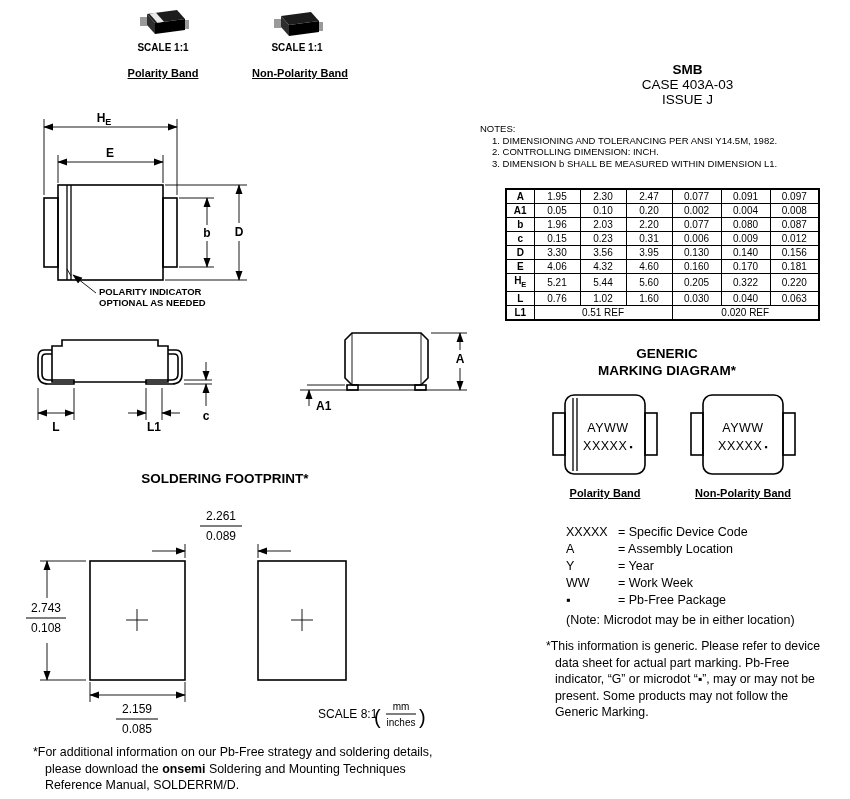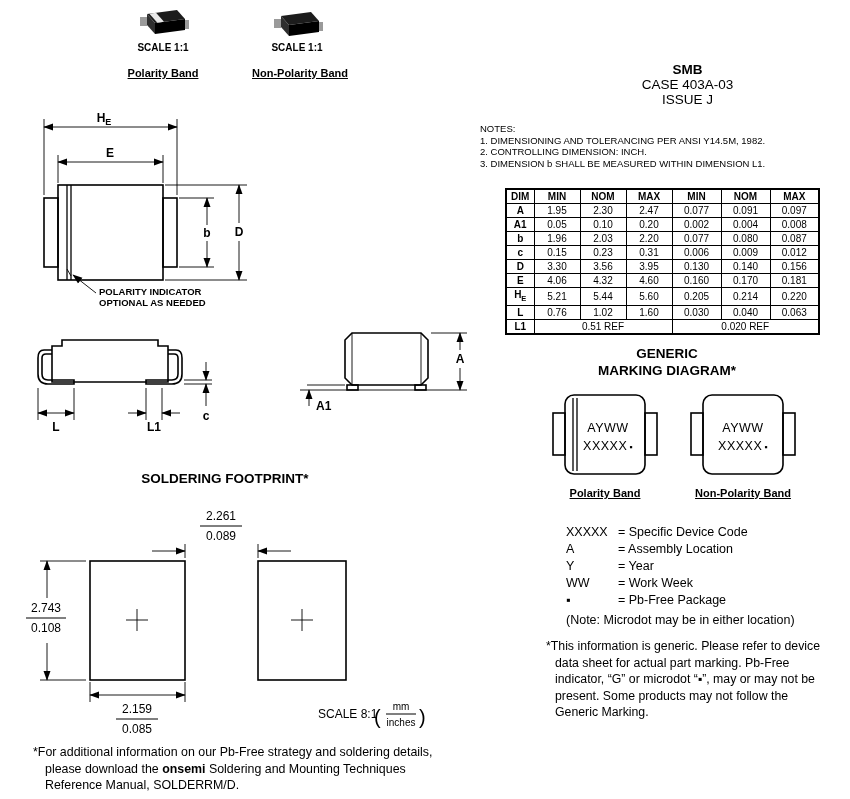--- a/index.html
+++ b/index.html
@@ -9,21 +9,21 @@
     font-family: "Liberation Sans", sans-serif; color: #000; overflow: hidden;
   }
   .abs { position: absolute; }
 
   
   .scale-label { font-size: 10px; font-weight: bold; text-align: center; }
   .band-label  { font-size: 11px; font-weight: bold; text-align: center; text-decoration: underline; }
   .title-block { text-align: center; font-size: 13.5px; line-height: 15px; }
   .title-block .t1 { font-weight: bold; margin-top: 42px; }
   .notes { font-size: 9.5px; line-height: 11.5px; }
-  .notes .ni { }
+  .notes .ni { margin-left: 12px; }
   .section-heading { font-weight: bold; font-size: 13.5px; text-align: center; line-height: 17px; }
   .legend-row { font-size: 12.5px; line-height: 17px; }
   .lk { display: inline-block; width: 52px; }
   .note-line { font-size: 12.5px; }
   .disclaimer { font-size: 12.3px; line-height: 16.6px; padding-left: 9px; text-indent: -9px; }
   .footer-note { font-size: 12.4px; line-height: 16.6px; padding-left: 12px; text-indent: -12px; }
   .brand { font-weight: bold; }
 
   
   .dim-table { border-collapse: collapse; font-size: 10px; border: 2px solid #000; }
@@ -97,29 +97,20 @@
       <col style="width:28px">
         <col style="width:46px">
         <col style="width:46px">
         <col style="width:46px">
       <col style="width:49px">
         <col style="width:49px">
         <col style="width:49px">
     </colgroup>
     <tbody>
     <tr>
-      <th>DIM</th>
-      <th>MIN</th>
-      <th>NOM</th>
-      <th>MAX</th>
-      <th>MIN</th>
-      <th>NOM</th>
-      <th>MAX</th>
-    </tr>
-    <tr>
       <td class="dimcol">A</td>
       <td>1.95</td>
       <td>2.30</td>
       <td>2.47</td>
       <td>0.077</td>
       <td>0.091</td>
       <td>0.097</td>
     </tr>
     <tr>
       <td class="dimcol">A1</td>
@@ -165,21 +156,21 @@
       <td>0.160</td>
       <td>0.170</td>
       <td>0.181</td>
     </tr>
     <tr>
       <td class="dimcol"><span>H</span><sub>E</sub></td>
       <td>5.21</td>
       <td>5.44</td>
       <td>5.60</td>
       <td>0.205</td>
-      <td>0.214</td>
+      <td>0.322</td>
       <td>0.220</td>
     </tr>
     <tr>
       <td class="dimcol">L</td>
       <td>0.76</td>
       <td>1.02</td>
       <td>1.60</td>
       <td>0.030</td>
       <td>0.040</td>
       <td>0.063</td>

